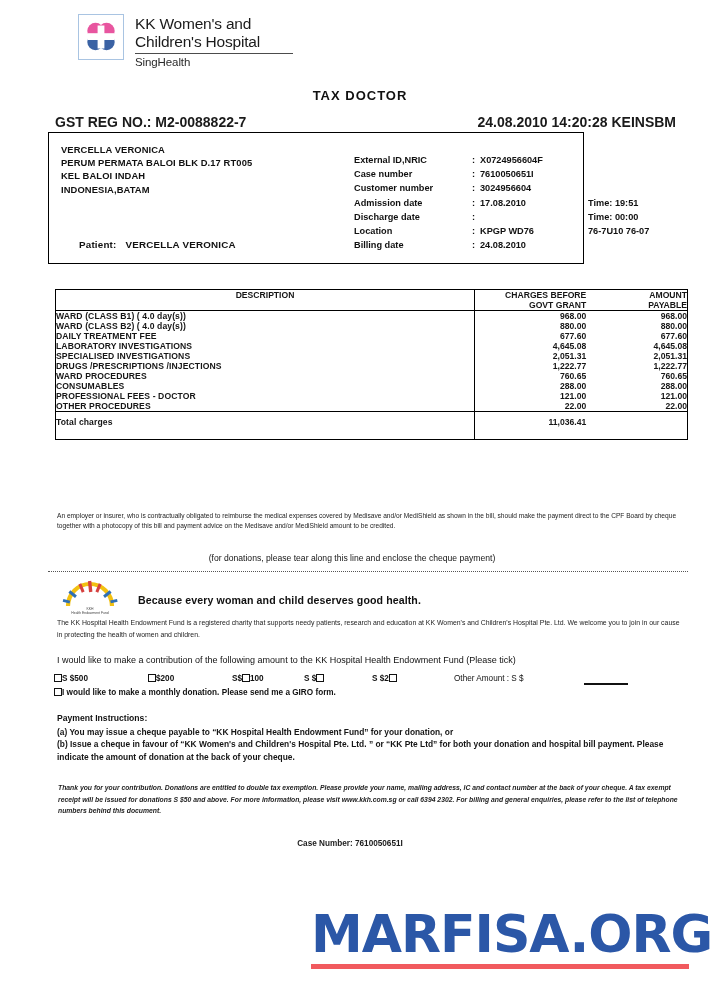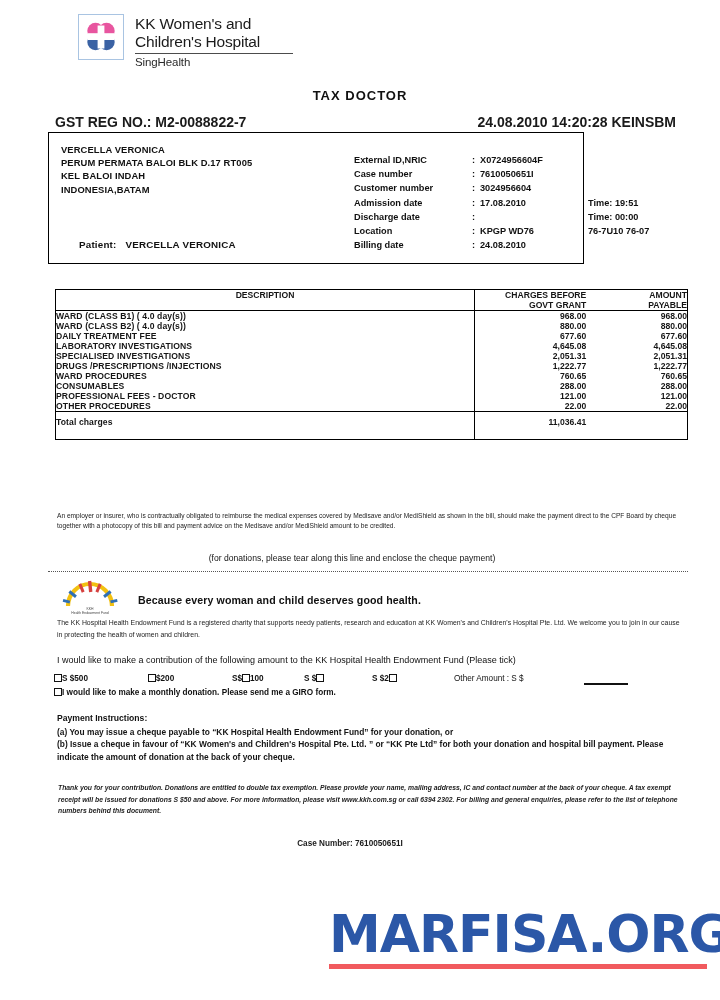--- a/index.html
+++ b/index.html
@@ -288,21 +288,21 @@
     text-align: center;
     font-size: 8.2px;
     font-weight: bold;
     color: #1b1b1b;
     padding-right: 20px;
   }
 
   
   .watermark {
     position: absolute;
-    left: 329px; top: 906px;
+    left: 311px; top: 906px;
     width: 385px;
   }
   .wm-text {
     font-size: 52px;
     font-weight: bold;
     letter-spacing: -1px;
     line-height: 56px;
     font-family: "DejaVu Sans", sans-serif;
   }
   .wm-rule {

